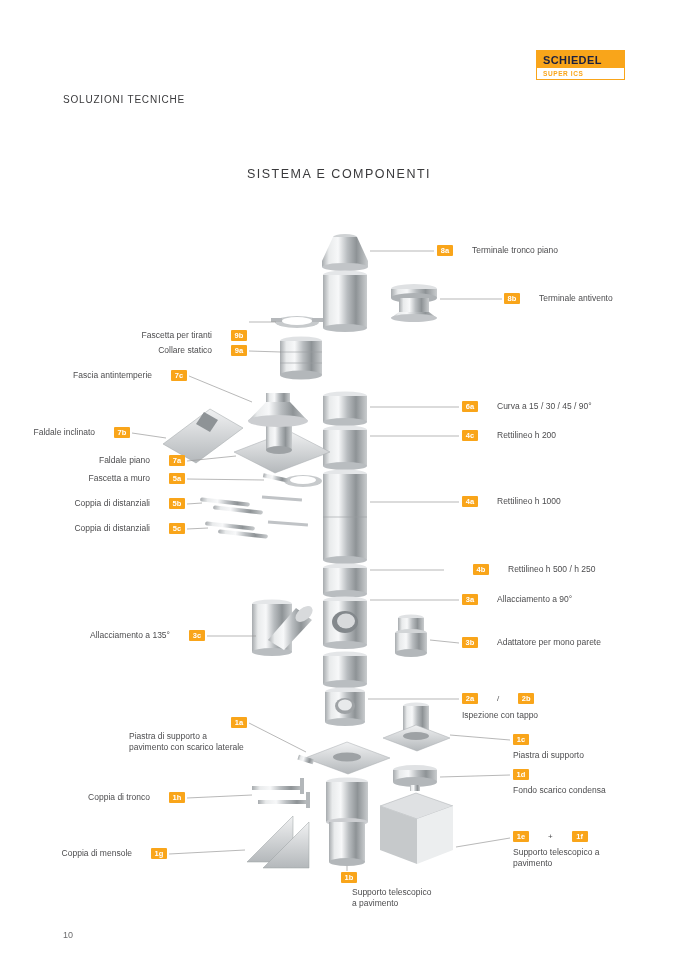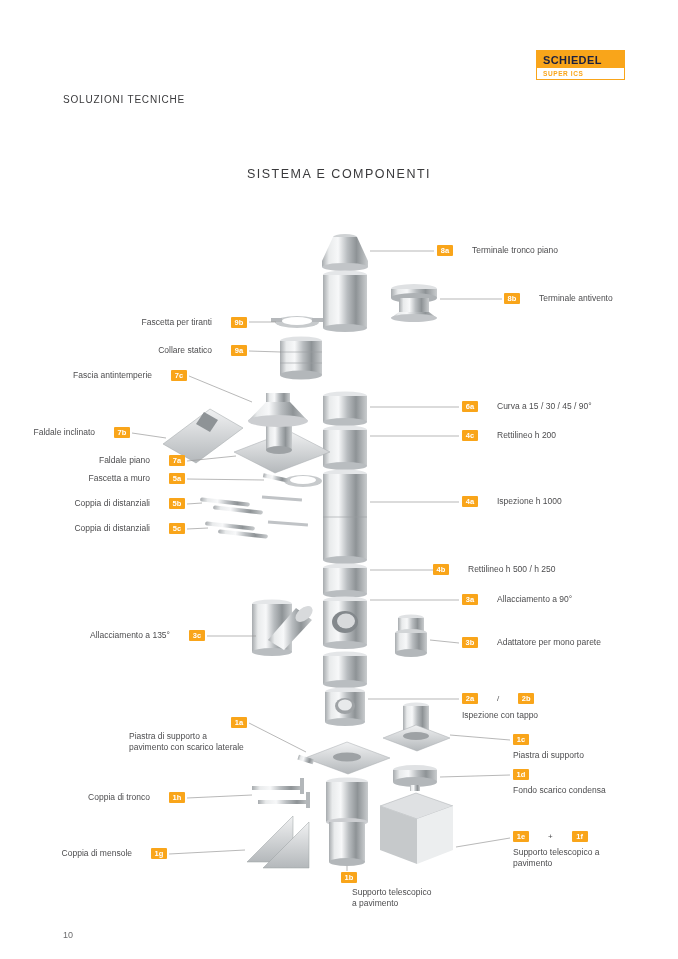--- a/index.html
+++ b/index.html
@@ -259,21 +259,21 @@
       <line x1="450" y1="735" x2="510" y2="740"></line>
       <line x1="440" y1="777" x2="510" y2="775"></line>
       <line x1="456" y1="847" x2="510" y2="838"></line>
       <line x1="249" y1="723" x2="306" y2="752"></line>
       <line x1="187" y1="798" x2="252" y2="795"></line>
       <line x1="169" y1="854" x2="245" y2="850"></line>
       <line x1="347" y1="866" x2="347" y2="871"></line>
     </g>
   </svg>
 
-  <div class="lbl" style="right:431px; top:317px;">
+  <div class="lbl" style="right:431px; top:330px;">
     <span class="lbl-text">Fascetta per tiranti</span>
     <span class="badge">9b</span>
   </div>
   <div class="lbl" style="right:431px; top:345px;">
     <span class="lbl-text">Collare statico</span>
     <span class="badge">9a</span>
   </div>
   <div class="lbl" style="right:491px; top:370px;">
     <span class="lbl-text">Fascia antintemperie</span>
     <span class="badge">7c</span>
@@ -330,23 +330,23 @@
   <div class="lbl" style="left:462px; top:401px;">
     <span class="badge">6a</span>
     <span class="lbl-text">Curva a 15 / 30 / 45 / 90°</span>
   </div>
   <div class="lbl" style="left:462px; top:430px;">
     <span class="badge">4c</span>
     <span class="lbl-text">Rettilineo h 200</span>
   </div>
   <div class="lbl" style="left:462px; top:496px;">
     <span class="badge">4a</span>
-    <span class="lbl-text">Ispezione h 1000</span>
-  </div>
-  <div class="lbl" style="left:433px; top:564px;">
+    <span class="lbl-text">Rettilineo h 1000</span>
+  </div>
+  <div class="lbl" style="left:473px; top:564px;">
     <span class="badge">4b</span>
     <span class="lbl-text">Rettilineo h 500 / h 250</span>
   </div>
   <div class="lbl" style="left:462px; top:594px;">
     <span class="badge">3a</span>
     <span class="lbl-text">Allacciamento a 90°</span>
   </div>
   <div class="lbl" style="left:462px; top:637px;">
     <span class="badge">3b</span>
     <span class="lbl-text">Adattatore per mono parete</span>

